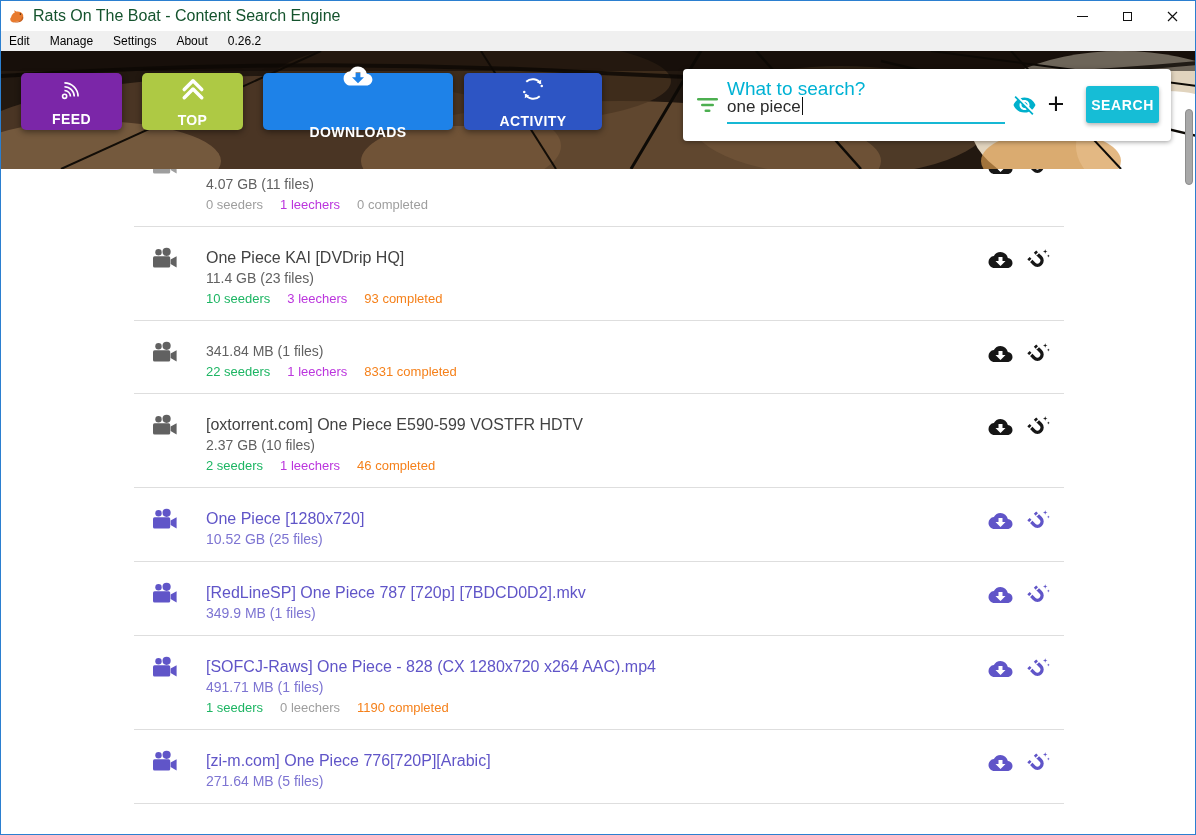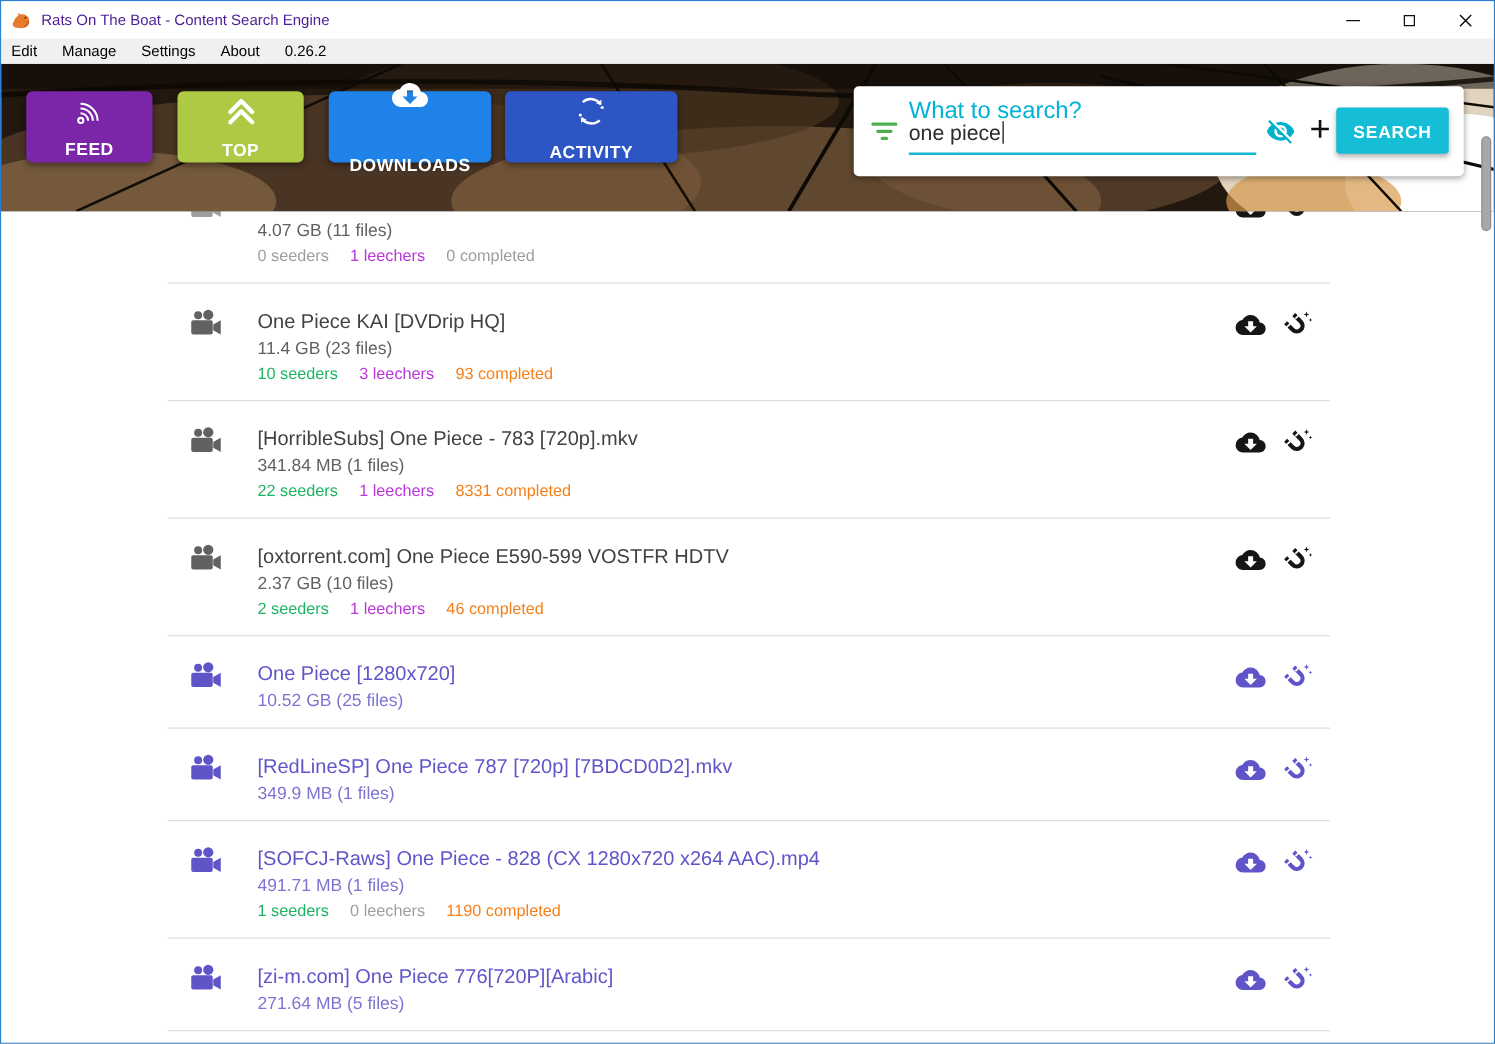--- a/index.html
+++ b/index.html
@@ -9,21 +9,21 @@
   .window {
     position:relative; width:1196px; height:835px; background:#fff;
     border:1px solid #2b7fd0; overflow:hidden;
   }
 
   
   .titlebar {
     height:30px; background:#fff; display:flex; align-items:center;
     padding-left:8px; position:relative; z-index:6;
   }
-  .titlebar .app-title { font-size:12px; color:#4c1d95; margin-left:7px; }
+  .titlebar .app-title { font-size:16px; color:#14532d; margin-left:7px; }
   .tb-controls { position:absolute; right:0; top:0; height:30px; display:flex; }
   .tb-btn { width:45px; height:30px; display:flex; align-items:center; justify-content:center; cursor:pointer; }
   .glyph-min { width:11px; height:1px; background:#111; }
   .glyph-max { width:9px; height:9px; border:1px solid #111; }
 
   
   .menubar {
     height:20px; background:#f0f0f0; display:flex; align-items:center;
     font-size:12px; color:#000; position:relative; z-index:6; padding-left:8px;
   }
@@ -37,41 +37,41 @@
   .nav-buttons { position:absolute; left:20px; top:22px; display:flex; z-index:2; }
   .nav-btn {
     height:57px; border:none; border-radius:5px; color:#fff; cursor:pointer;
     display:flex; align-items:center; justify-content:center; gap:9px;
     font-family:"Liberation Sans", sans-serif; font-size:14px; font-weight:700;
     letter-spacing:.4px; box-shadow:0 2px 6px rgba(0,0,0,.45); padding:0 18px;flex-direction:column;
   }
   .nav-btn svg { flex:0 0 auto; }
   .nav-btn.b-feed { width:101px; margin-right:20px; }
   .nav-btn.b-top { width:101px; margin-right:20px; }
-  .nav-btn.b-downloads { width:130px; margin-right:10px;gap:36px; }
+  .nav-btn.b-downloads { width:190px; margin-right:10px;gap:36px; }
   .nav-btn.b-activity { width:138px; margin-left:1px; }
   .nav-btn.b-downloads { margin-right:10px; }
 
   .search-panel {
     position:absolute; right:24px; top:18px; width:488px; height:72px; z-index:2;
     background:#fff; border-radius:4px; box-shadow:0 1px 5px rgba(0,0,0,.4);
   }
   .filter-icon { position:absolute; left:14px; top:28px; }
   .search-hint { position:absolute; left:44px; top:9px; font-size:19px; color:#00b2d4; }
   .search-field { position:absolute; left:44px; top:28px; width:278px; }
   .search-value { font-size:17px; color:#2b2b2b; white-space:pre; }
   .caret { display:inline-block; width:1px; height:18px; background:#111; vertical-align:-3px; margin-left:1px; }
   .search-underline { position:absolute; left:44px; top:53px; width:278px; height:2px; background:#17b8d4; }
   .eye-off { position:absolute; left:328px; top:24px; cursor:pointer; }
   .plus-btn {
     position:absolute; left:358px; top:14px; width:30px; height:42px; border:none; background:transparent;
     font-size:29px; font-weight:300; color:#111; cursor:pointer; line-height:42px;
   }
   .search-btn {
-    position:absolute; right:12px; top:17px; width:90px; height:37px; border:none; border-radius:3px;
+    position:absolute; right:12px; top:17px; width:73px; height:37px; border:none; border-radius:3px;
     color:#fff; font-family:"Liberation Sans", sans-serif; font-size:14px; font-weight:700; letter-spacing:.6px;
     cursor:pointer; box-shadow:0 2px 4px rgba(0,0,0,.3); background:#16bdd6;
   }
 
   
   .content { position:relative; z-index:1; background:#fff; height:771px; overflow:hidden; }
   .results-list { margin-left:133px; width:930px; }
   .row { position:relative; border-bottom:1px solid #dedede; padding:20px 110px 11px 72px; cursor:default; }
   .row.clipped { margin-top:-36px; }
   .row-title { font-size:16px; line-height:21px; color:#424242; white-space:nowrap; overflow:hidden; }
@@ -275,21 +275,20 @@
       </button>
     </div>
   </div>
         <div class="row v-default">
     <svg class="row-cam" width="27" height="25" viewBox="0 0 27 25" fill="currentColor">
       <circle cx="7.5" cy="5.2" r="3.2"></circle>
       <circle cx="15.6" cy="4.8" r="4.1"></circle>
       <rect x="2" y="9.2" width="17.2" height="11.3" rx="1.6"></rect>
       <path d="M19.6 12.6 L25.6 9.2 V20.5 L19.6 17.1 Z"></path>
     </svg>
-    <div class="row-title">[HorribleSubs] One Piece - 783 [720p].mkv</div>
     <div class="row-size">341.84 MB (1 files)</div>
     <div class="row-stats">
       <span class="stat s-seed pos-seed">22 seeders</span><span class="stat s-leech pos-leech">1 leechers</span><span class="stat s-comp pos-comp">8331 completed</span>
     </div>
     <div class="row-actions">
       <button class="action-btn">
         <svg width="25" height="20" viewBox="0 0 24 20" fill="currentColor">
           <path d="M19.35 8.04A7.49 7.49 0 0 0 12 2C9.11 2 6.6 3.64 5.35 6.04A5.99 5.99 0 0 0 0 12c0 3.31 2.69 6 6 6h13c2.76 0 5-2.24 5-5 0-2.64-2.05-4.78-4.65-4.96zM17 11l-5 5-5-5h3V7h4v4h3z"></path>
         </svg>
       </button>

